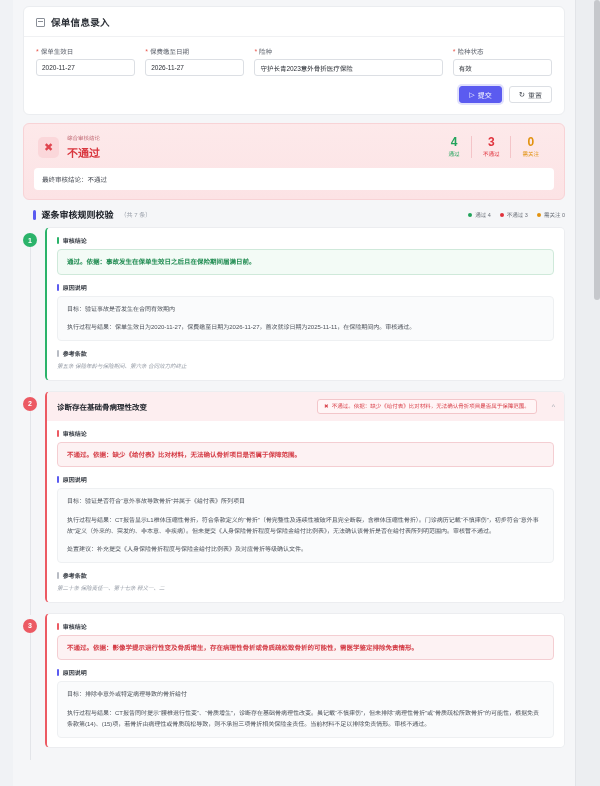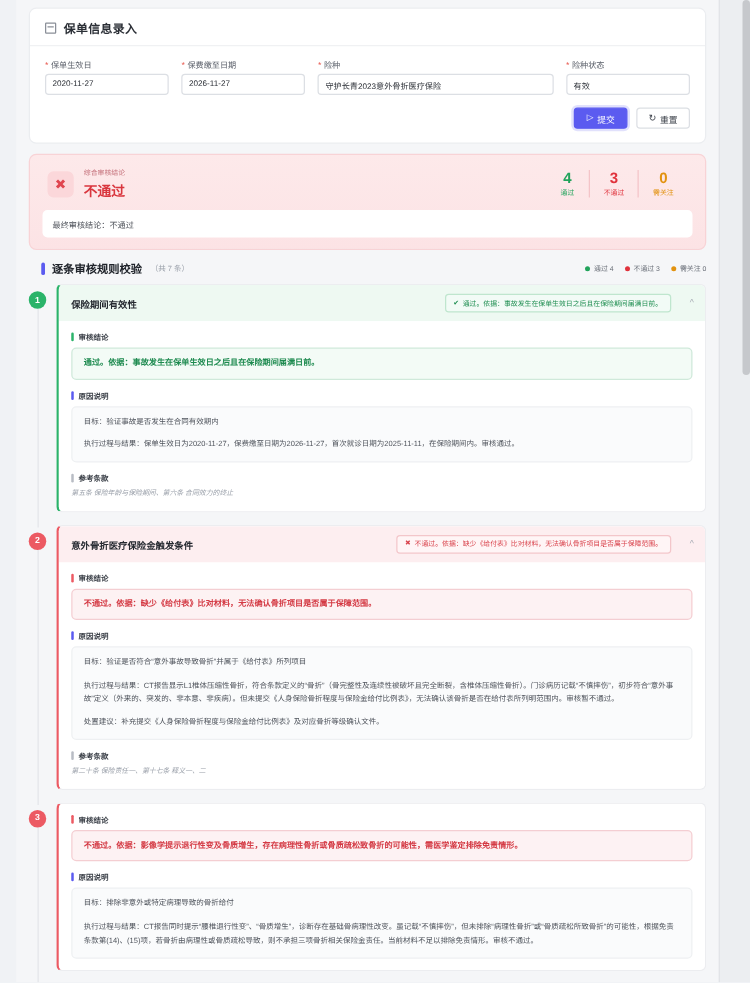--- a/index.html
+++ b/index.html
@@ -390,28 +390,20 @@
             <i class="dot w"></i>
             <span>需关注 0</span>
           </span>
       </span>
     </div>
 
     <div class="rule-wrap">
       <div class="rail"></div>
       <div class="rule-index p">1</div>
       <div class="rule p">
-        <div class="rule-head">
-          <span class="rule-name">保险期间有效性</span>
-          <span class="rule-badge">
-            <span>✔</span>
-            <span>通过。依据：事故发生在保单生效日之后且在保险期间届满日前。</span>
-          </span>
-          <span class="chev">^</span>
-        </div>
         <div class="rule-body">
           <div class="sub-head">
             <span class="sub-bar g"></span>
             <span>审核结论</span>
           </div>
           <div class="concl p">通过。依据：事故发生在保单生效日之后且在保险期间届满日前。</div>
 
           <div class="sub-head">
             <span class="sub-bar b"></span>
             <span>原因说明</span>
@@ -430,21 +422,21 @@
           </div>
         </div>
       </div>
     </div>
 
     <div class="rule-wrap">
       <div class="rail"></div>
       <div class="rule-index f">2</div>
       <div class="rule f">
         <div class="rule-head">
-          <span class="rule-name">意外骨折医疗保险金触发条件</span>
+          <span class="rule-name">诊断存在基础骨病理性改变</span>
           <span class="rule-badge">
             <span>✖</span>
             <span>不通过。依据：缺少《给付表》比对材料，无法确认骨折项目是否属于保障范围。</span>
           </span>
           <span class="chev">^</span>
         </div>
         <div class="rule-body">
           <div class="sub-head">
             <span class="sub-bar r"></span>
             <span>审核结论</span>

